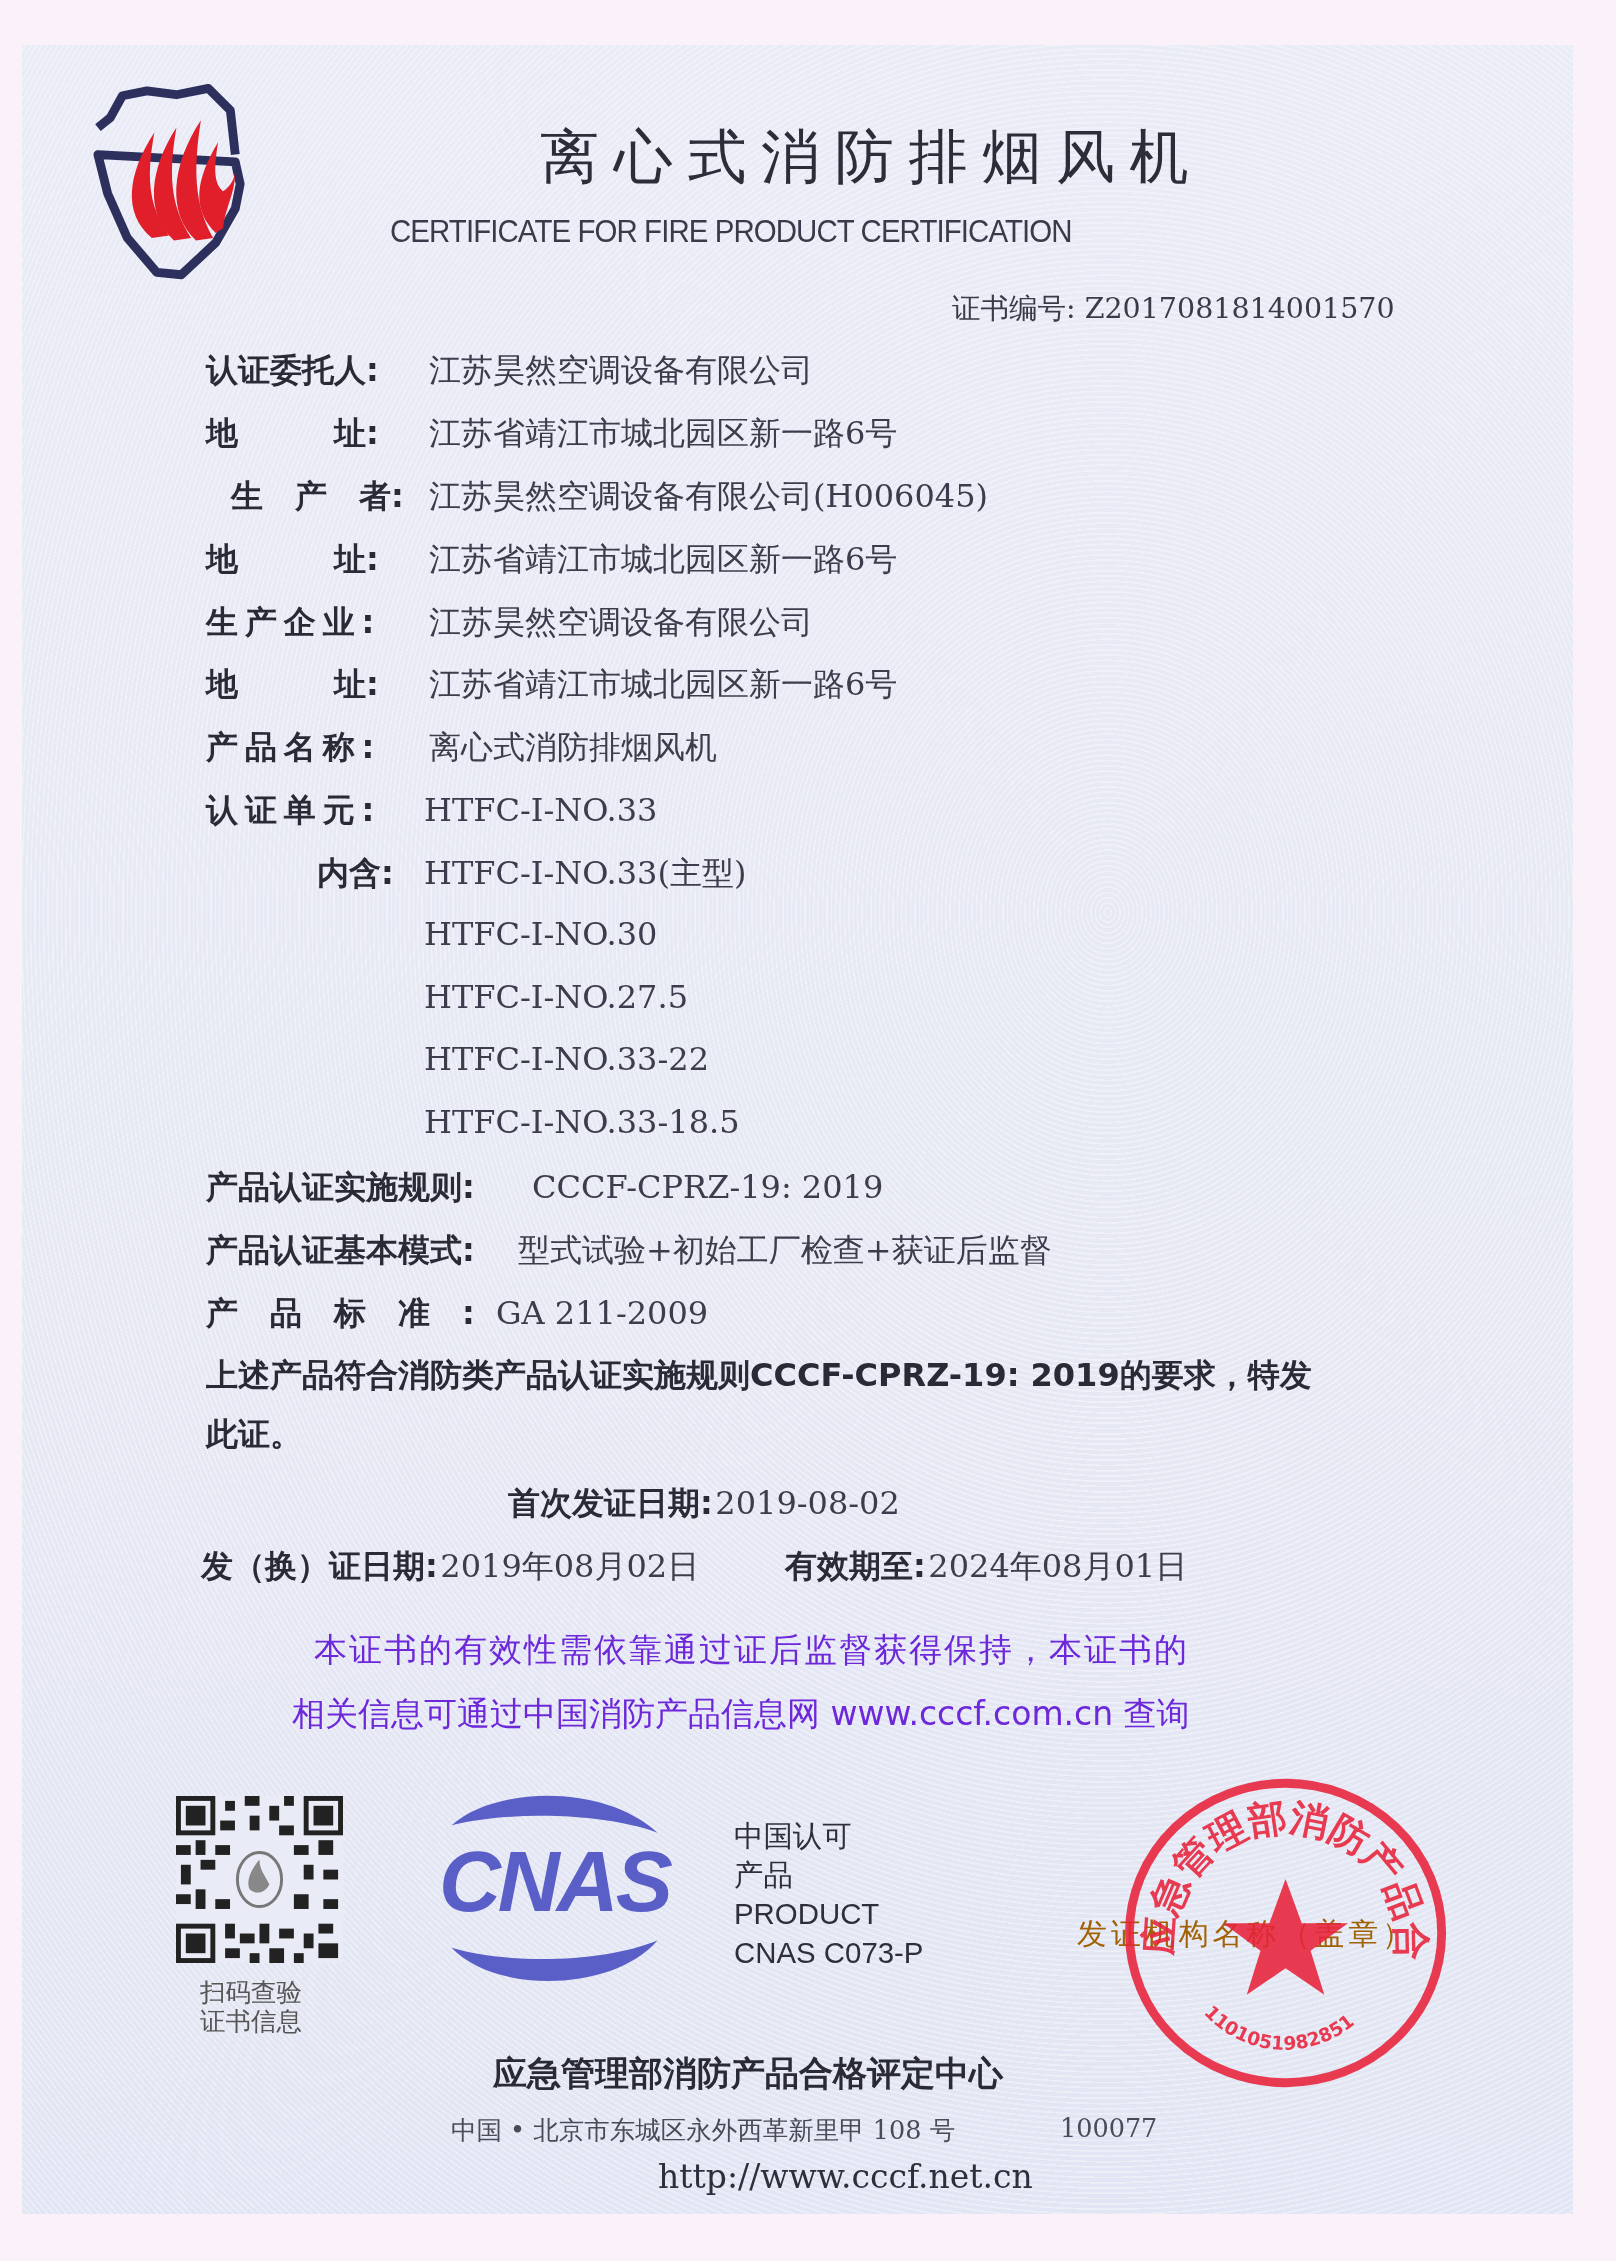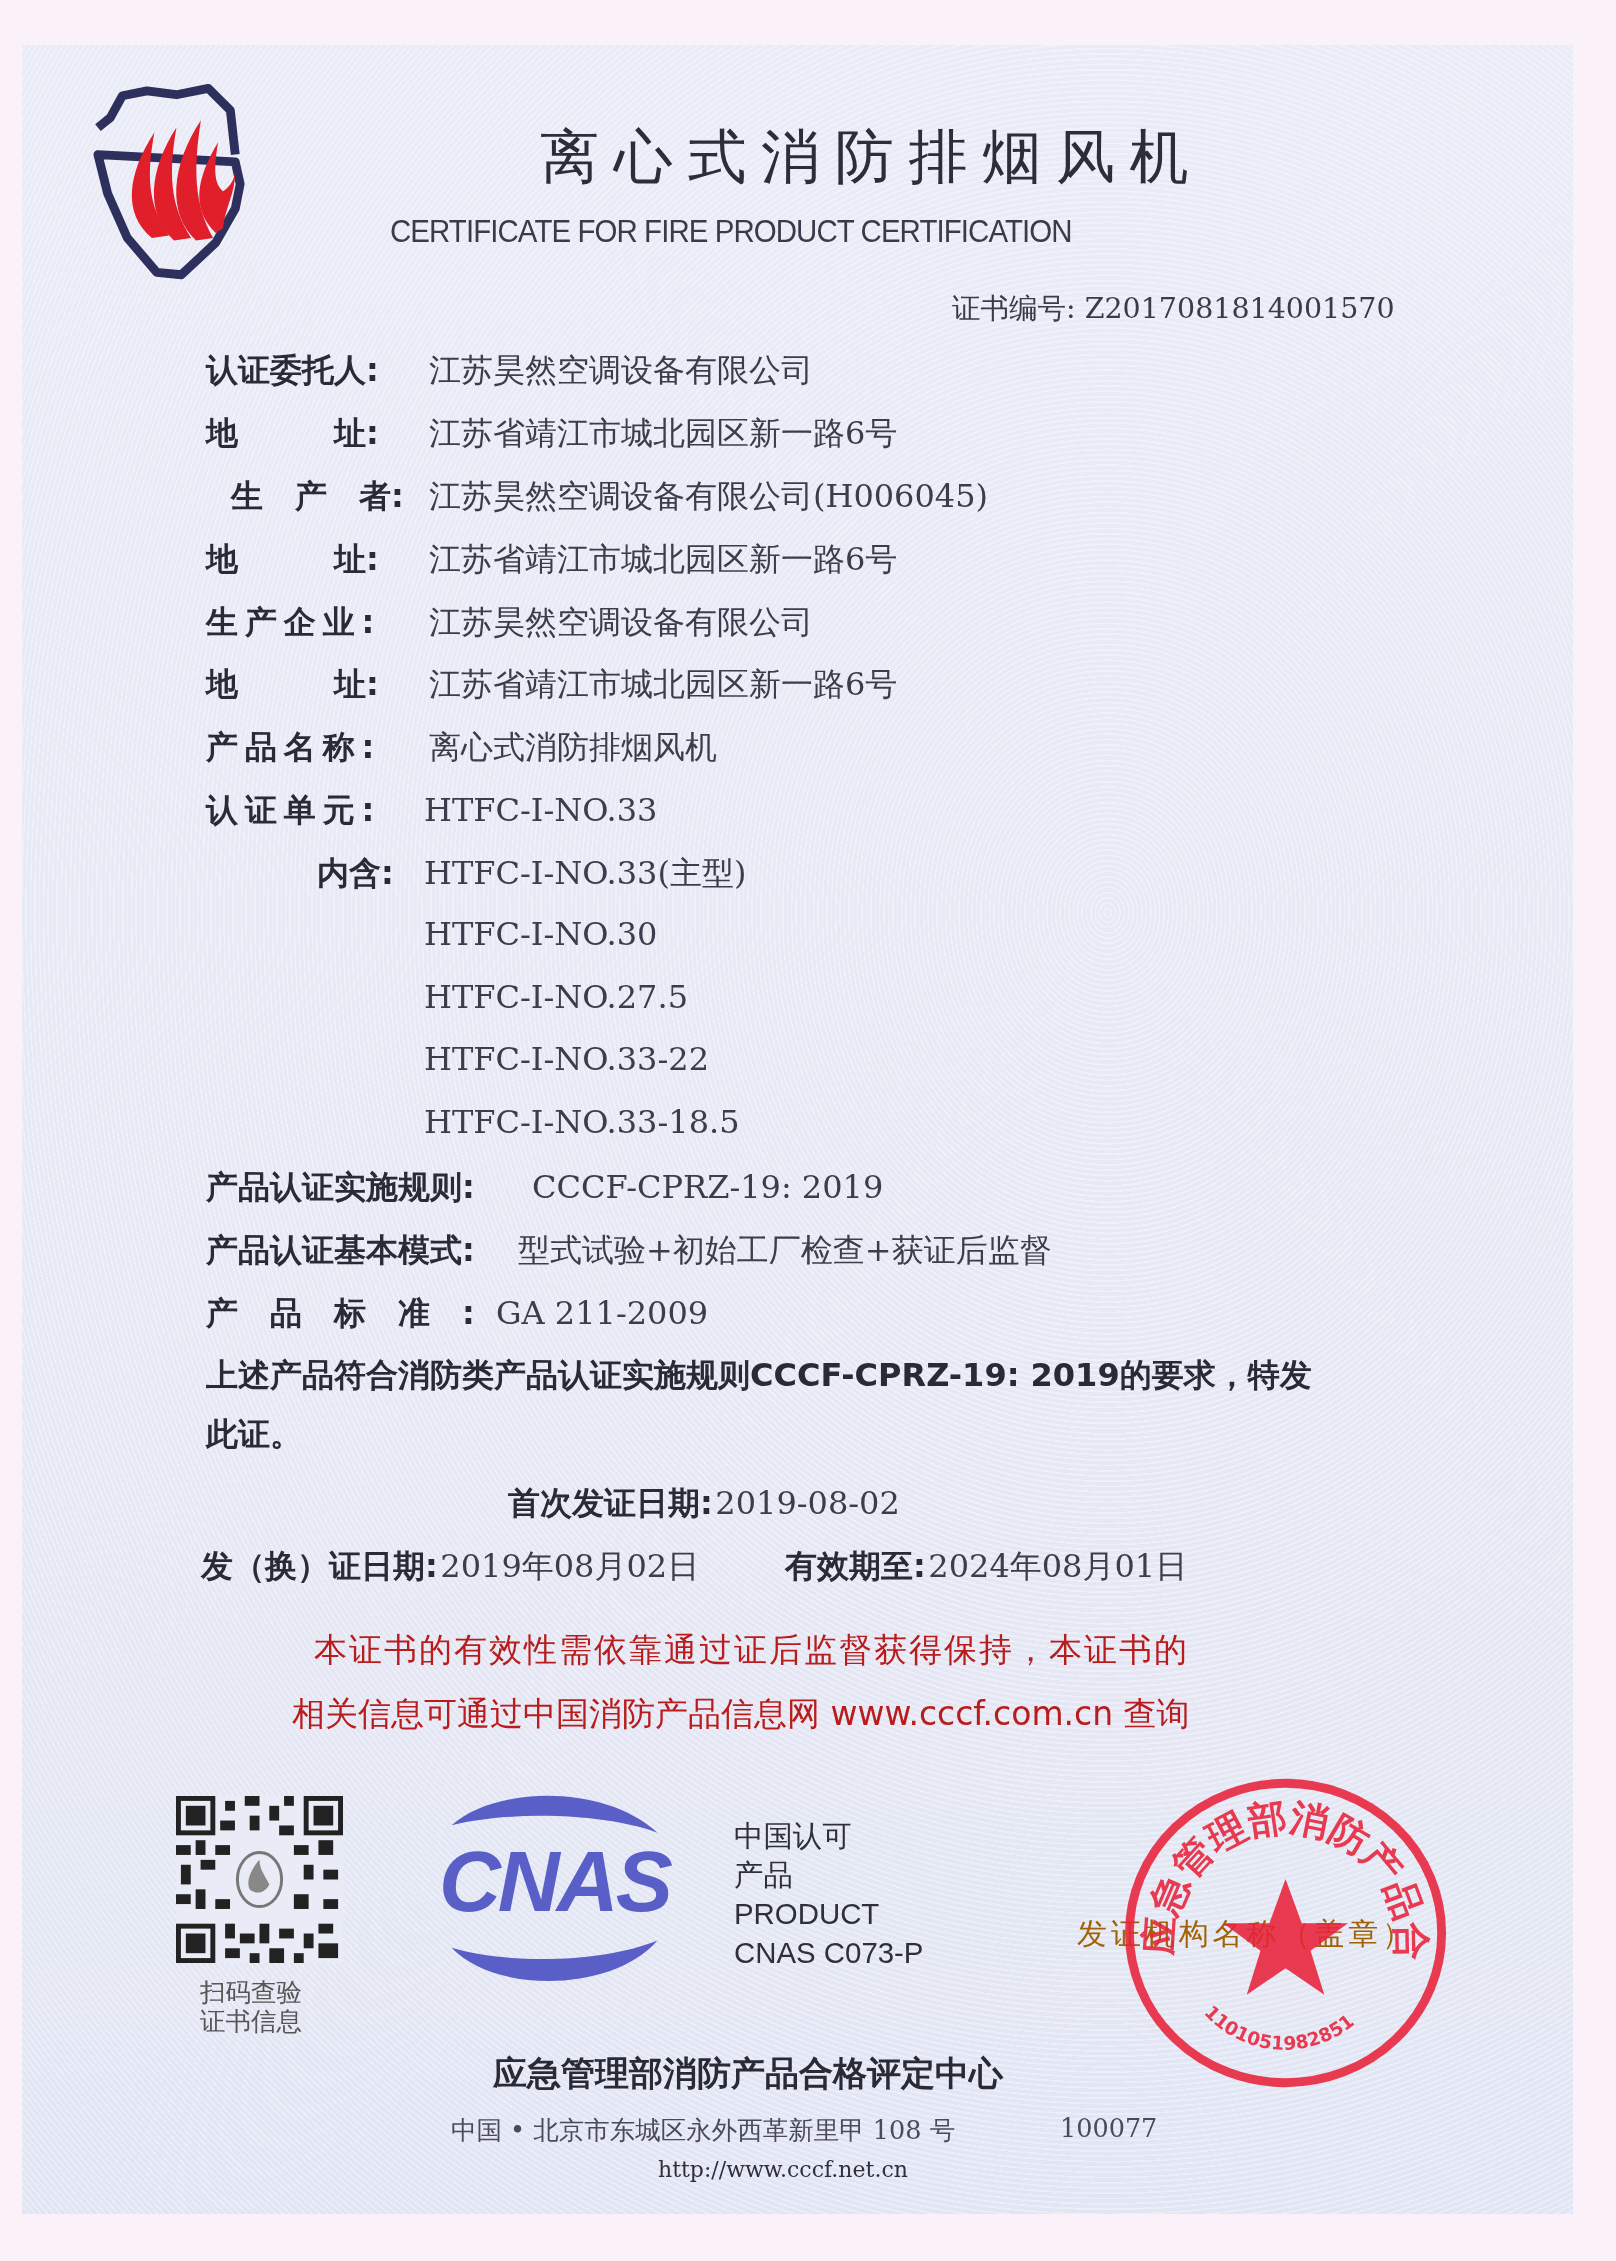--- a/index.html
+++ b/index.html
@@ -17,26 +17,26 @@
   }
   .abs { position:absolute; white-space:nowrap; }
   .title-cn { left:540px; top:118px; font-size:59px; letter-spacing:14.7px; color:#2d2d3a; font-family:"DejaVu Sans", sans-serif; }
   .title-en { left:390px; top:213px; font-size:32px; color:#3a3a4a; font-family:"Liberation Sans", sans-serif; letter-spacing:-1px; transform:scaleX(0.92); transform-origin:left; }
   .certno { left:952px; top:290px; font-size:28.5px; color:#3a3a48; }
   .lbl { font-family:"DejaVu Sans", sans-serif; font-weight:bold; color:#2a2a36; font-size:32px; }
   .val { color:#3c3c4c; font-size:32px; }
   .row { position:absolute; left:206px; display:flex; align-items:baseline; }
   .row .lbl { display:inline-block; }
   .bold-line { font-family:"DejaVu Sans", sans-serif; font-weight:bold; font-size:32px; color:#2a2a36; }
-  .notice { font-family:"DejaVu Sans", sans-serif; font-size:33px; color:#b91c1c; }
+  .notice { font-family:"DejaVu Sans", sans-serif; font-size:33px; color:#6d28d9; }
   .cnas-text { font-family:"Liberation Sans", sans-serif; font-size:29.4px; color:#2f2f3c; line-height:39px;text-align:right; }
   .qr-caption { font-family:"DejaVu Sans", sans-serif; font-size:25.5px; color:#555; line-height:29.4px; }
   .issuer { font-family:"DejaVu Sans", sans-serif; font-weight:bold; font-size:34px; color:#2a2a36; }
   .addr { font-size:25.5px; color:#4a4a58; }
-  .url { font-size:22px; color:#2f2f3c; }
+  .url { font-size:33px; color:#2f2f3c; }
   .seal-label { font-size:30px; color:#a16207; letter-spacing:3.9px; }
 </style>
 </head>
 <body>
 
 <div class="sheet"></div>
 
 <div class="abs" style="left:88px; top:81px; width:167px; height:206px;">
   <svg width="167" height="206" viewBox="0 0 340 420">
     <path d="M20,95 L45,75 L70,30 L120,20 L180,28 L245,15 L290,60 L300,150 M300,165 L310,210 L300,260 L260,330 L190,395 L140,390 L80,320 L40,230 L20,150 Z" fill="none" stroke="#2d2f5c" stroke-width="18" stroke-linejoin="round"></path>

